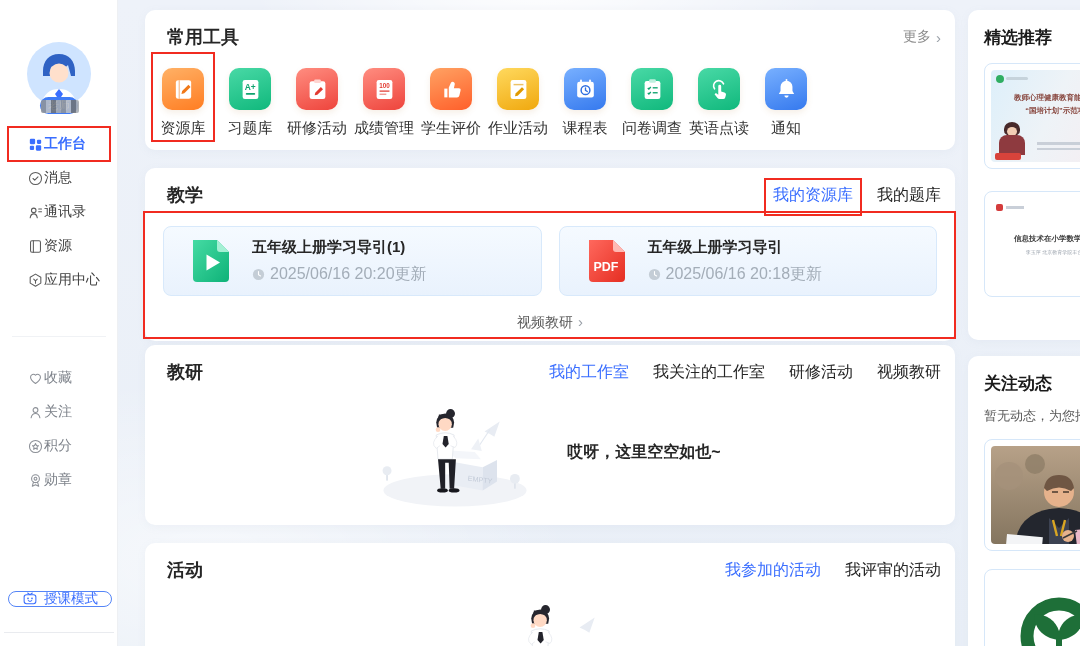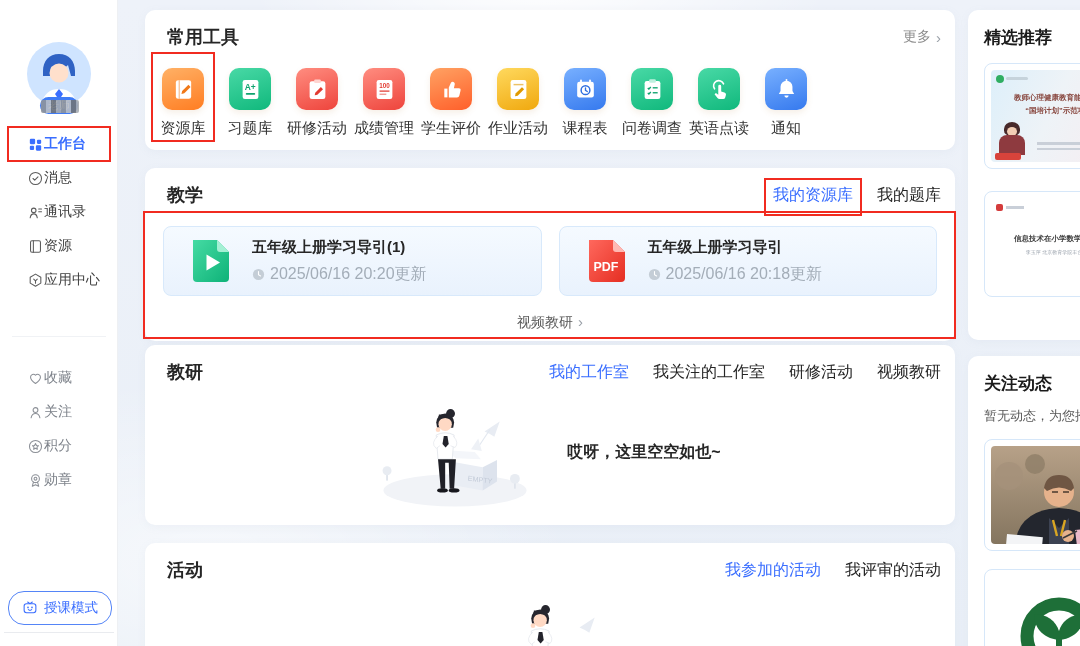--- a/index.html
+++ b/index.html
@@ -26,21 +26,21 @@
   .side-nav { position:absolute; left:0; width:118px; }
   .nav1 { top:127px; } .nav2 { top:361px; }
   .side-item { height:34px; display:flex; align-items:center; padding-left:27px; font-size:14px; color:#404040; }
   .side-item svg { width:17px; height:17px; flex:none; stroke:#5c5c5c; fill:none; stroke-width:1.5; stroke-linecap:round; stroke-linejoin:round; }
   .side-item.active { color:#3a6eff; font-weight:700; }
   .nav2 .side-item { color:#7d828a; }
   .nav2 .side-item svg { stroke:#8c9097; }
   .redbox-workbench { position:absolute; left:7px; top:126px; width:104px; height:36px; border:2px solid #f12b20; pointer-events:none; }
   .side-div1 { position:absolute; left:12px; top:336px; width:94px; height:1px; background:#f0f2f5; }
   .side-div2 { position:absolute; left:4px; top:632px; width:110px; height:1px; background:#e9ebef; }
-  .teach-btn { position:absolute; left:8px; top:591px; height:34px; padding:0 13px; display:flex; align-items:center; gap:6px;
+  .teach-btn { position:absolute; left:8px; top:591px; height:16px; padding:0 13px; display:flex; align-items:center; gap:6px;
     border:1px solid #5585f7; border-radius:16px; background:#fff; color:#3a6eff; font-size:13.5px; }
   .teach-btn svg { width:16px; height:16px; stroke:#3a6eff; fill:none; stroke-width:1.6; stroke-linecap:round; }
 
   
   .main { position:absolute; left:145px; top:0; width:810px; }
   .rightcol { position:absolute; left:968px; top:0; width:172px; }
   .card { background:#fff; border-radius:10px; position:relative; box-shadow:0 2px 10px rgba(140,160,190,.07); }
 
   .card-head { display:flex; align-items:center; padding:14px 14px 0 22px; }
   .card-title { font-size:18px; font-weight:700; color:#262626; line-height:26px; }

